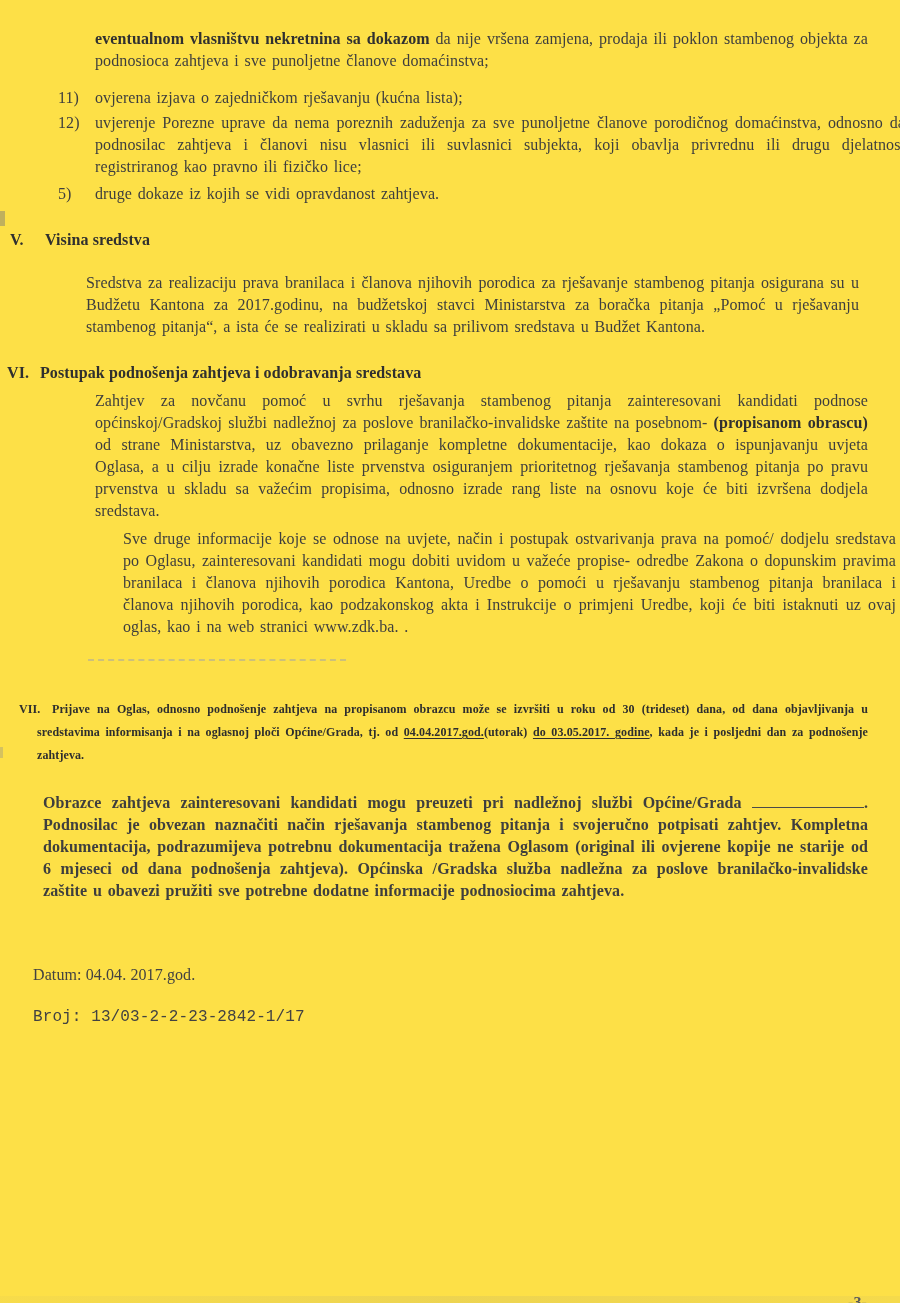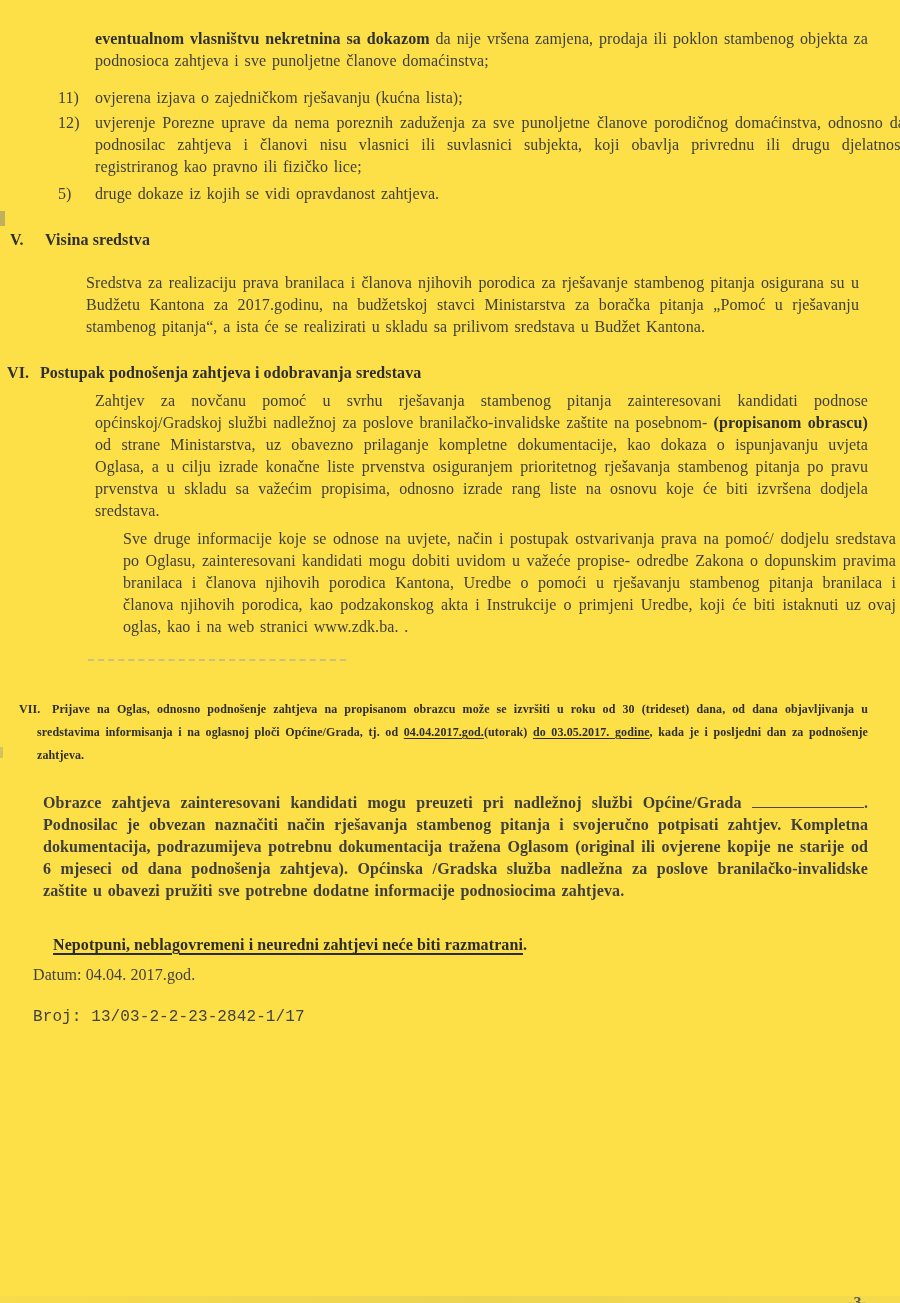--- a/index.html
+++ b/index.html
@@ -157,21 +157,20 @@
   <p class="abs heading vi-heading"><span class="sec-num">VI.</span><span>Postupak podnošenja zahtjeva i odobravanja sredstava</span></p>
 
   <p class="abs just vi-p1"><span>Zahtjev za novčanu pomoć u svrhu rješavanja stambenog pitanja zainteresovani kandidati podnose općinskoj/Gradskoj službi nadležnoj za poslove branilačko-invalidske zaštite na posebnom- </span><span class="bold">(propisanom obrascu)</span><span> od strane Ministarstva, uz obavezno prilaganje kompletne dokumentacije, kao dokaza o ispunjavanju uvjeta Oglasa, a u cilju izrade konačne liste prvenstva osiguranjem prioritetnog rješavanja stambenog pitanja po pravu prvenstva u skladu sa važećim propisima, odnosno izrade rang liste na osnovu koje će biti izvršena dodjela sredstava.</span></p>
 
   <p class="abs just vi-p2">Sve druge informacije koje se odnose na uvjete, način i postupak ostvarivanja prava na pomoć/ dodjelu sredstava po Oglasu, zainteresovani kandidati mogu dobiti uvidom u važeće propise- odredbe Zakona o dopunskim pravima branilaca i članova njihovih porodica Kantona, Uredbe o pomoći u rješavanju stambenog pitanja branilaca i članova njihovih porodica, kao podzakonskog akta i Instrukcije o primjeni Uredbe, koji će biti istaknuti uz ovaj oglas, kao i na web stranici www.zdk.ba. .</p>
 
   <p class="abs vii-heading"><span class="sec-num">VII.</span><span>Prijave na Oglas, odnosno podnošenje zahtjeva na propisanom obrazcu može se izvršiti u roku od 30 (trideset) dana, od dana objavljivanja u sredstavima informisanja i na oglasnoj ploči Općine/Grada, tj. od </span><span class="u-date">04.04.2017.god.</span><span>(utorak)  </span><span class="u-date">do 03.05.2017. godine</span><span>, kada je i posljedni dan za podnošenje zahtjeva.</span></p>
 
   <p class="abs just vii-p1"><span>Obrazce zahtjeva zainteresovani kandidati mogu preuzeti pri nadležnoj službi Općine/Grada </span><span class="blank-line"></span><span>. Podnosilac je obvezan naznačiti način rješavanja stambenog pitanja i svojeručno potpisati zahtjev. Kompletna dokumentacija, podrazumijeva potrebnu dokumentacija tražena Oglasom (original ili ovjerene kopije ne starije od 6 mjeseci od dana podnošenja zahtjeva). Općinska /Gradska služba nadležna za poslove branilačko-invalidske zaštite u obavezi pružiti sve potrebne dodatne informacije podnosiocima zahtjeva.</span></p>
 
-  <p class="abs notice"><span class="u">Nepotpuni, neblagovremeni i neuredni zahtjevi neće biti razmatrani</span><span>.</span></p>
 
   <p class="abs ref-number">Broj: 13/03-2-2-23-2842-1/17</p>
   <p class="abs ref-date">Datum: 04.04. 2017.god.</p>
 
   <p class="abs page-number">-3-</p>
 
   <div class="abs artifact-dashes"></div>
   <div class="abs artifact-edge-1"></div>
   <div class="abs artifact-edge-2"></div>
   <div class="abs artifact-bottom"></div>

